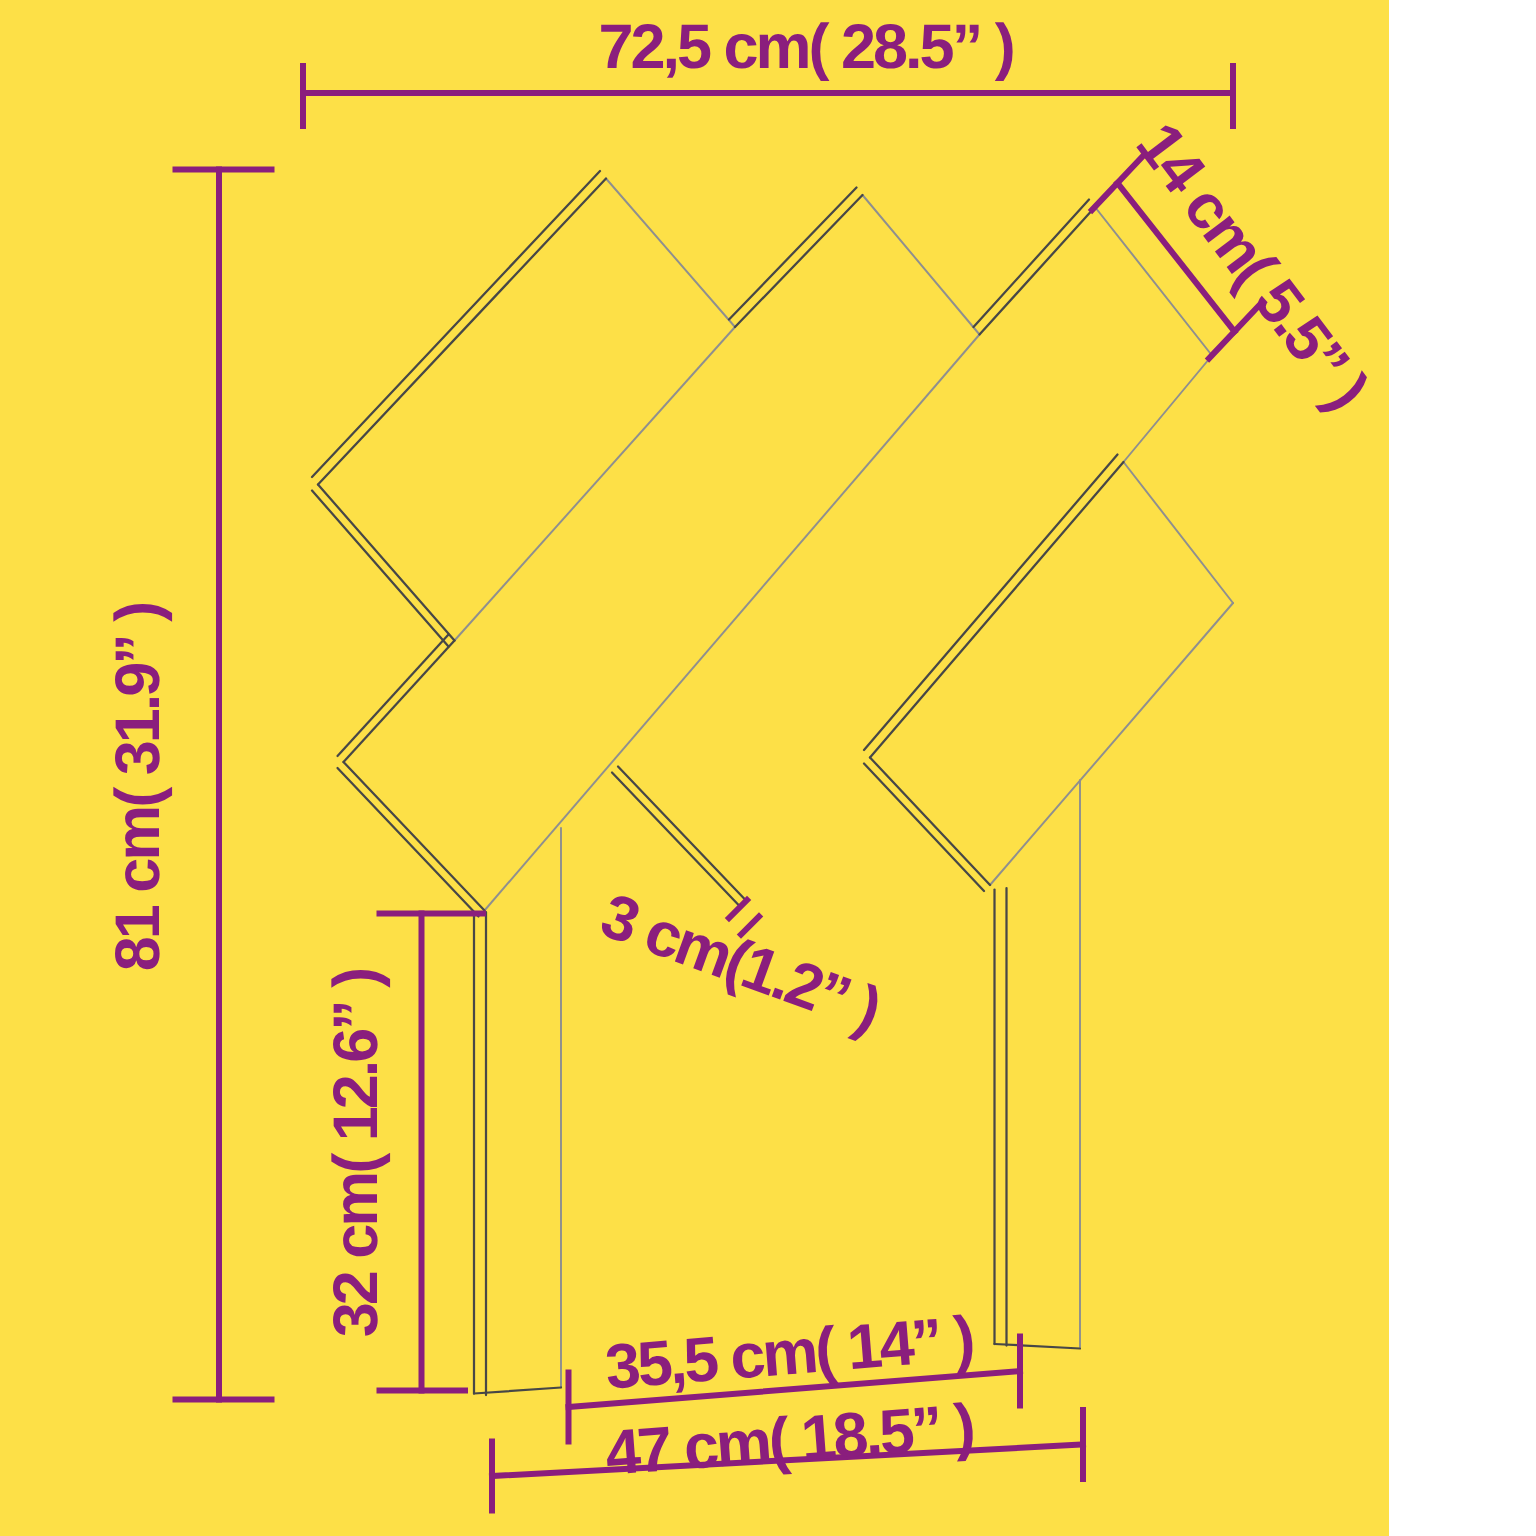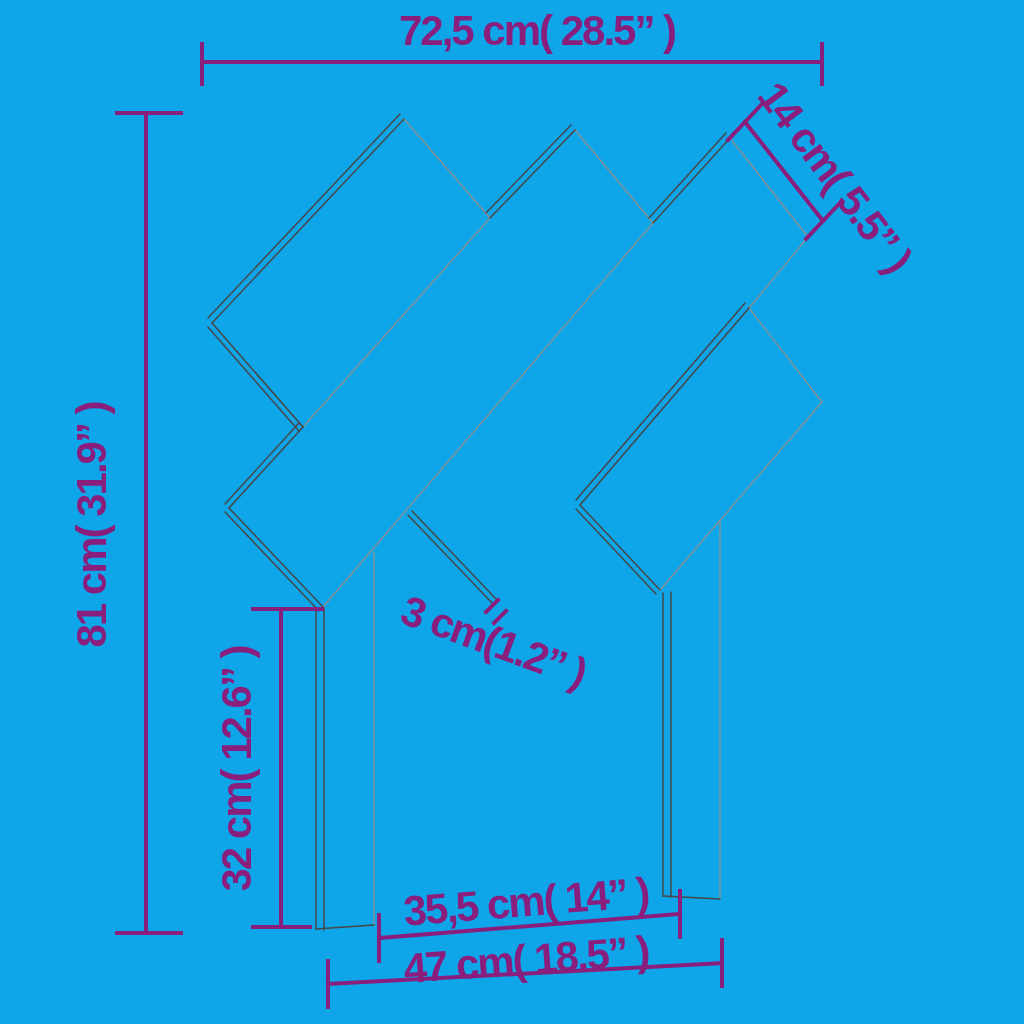--- a/index.html
+++ b/index.html
@@ -1,16 +1,16 @@
 <!DOCTYPE html>
 <html><head>
 <meta charset="utf-8">
 <style>
   html,body{margin:0;padding:0;background:#ffffff;}
-  .stage{width:1024px;height:1024px;position:relative;background:#0ea5e9;overflow:hidden;}
+  .stage{width:926px;height:1024px;position:relative;background:#fde047;overflow:hidden;}
   svg{display:block;}
   .dim-text{
     font-family:"Liberation Sans", sans-serif;
     font-weight:700;
     font-size:42px;
     letter-spacing:-2px;
   }
 </style>
 </head>
 <body>

